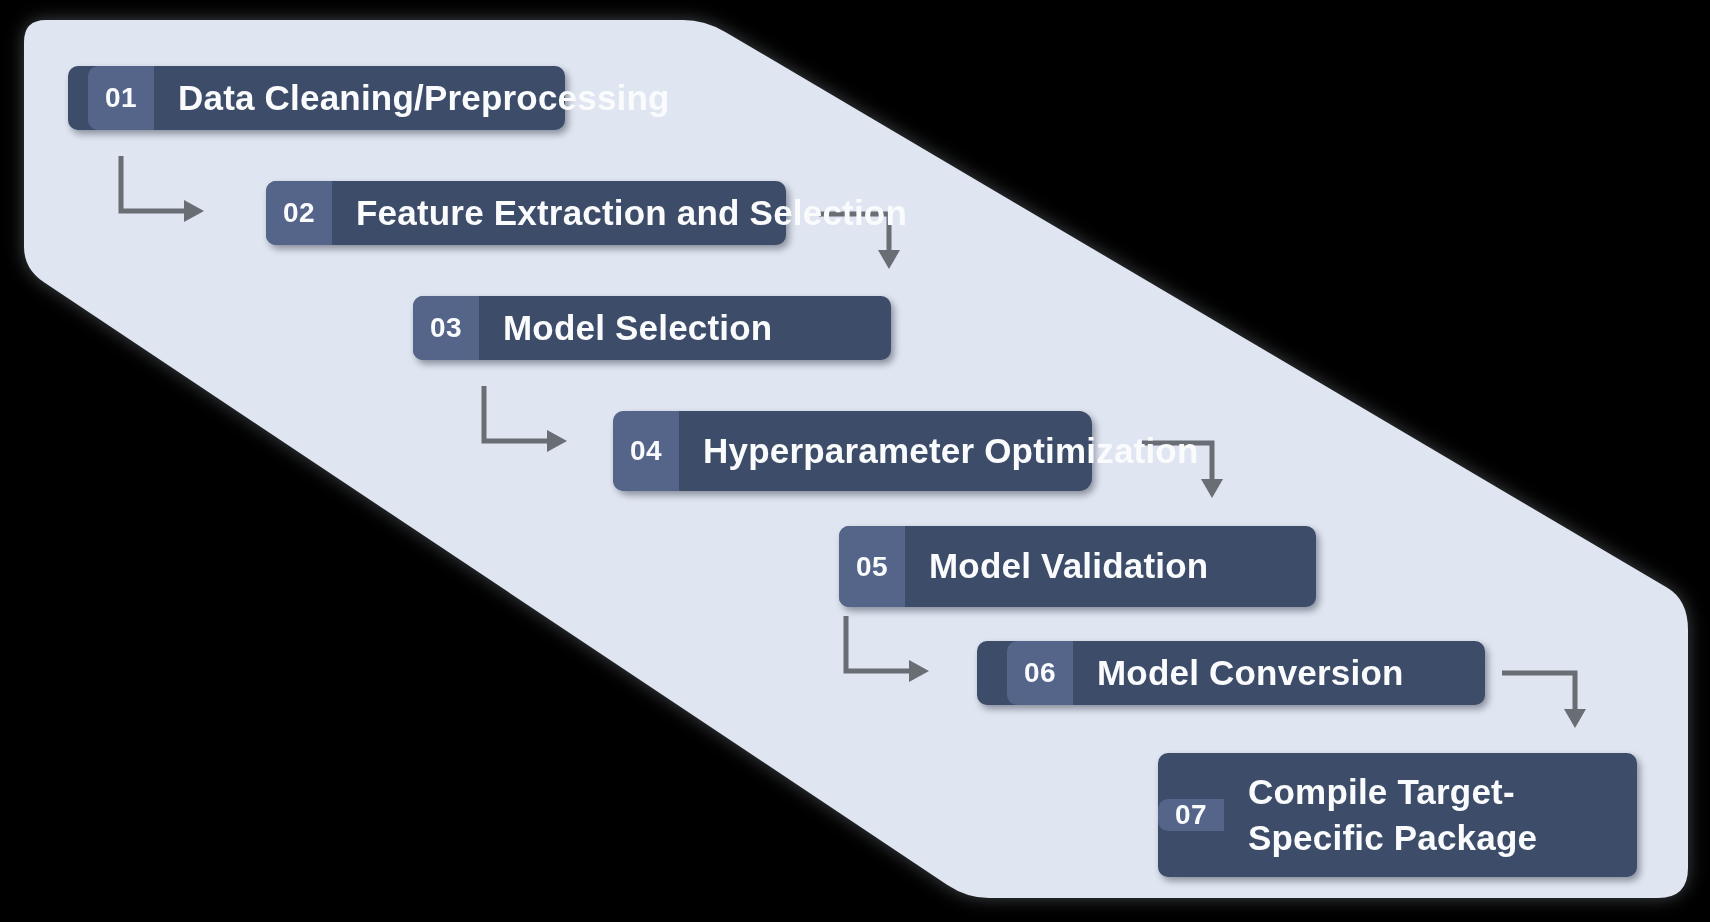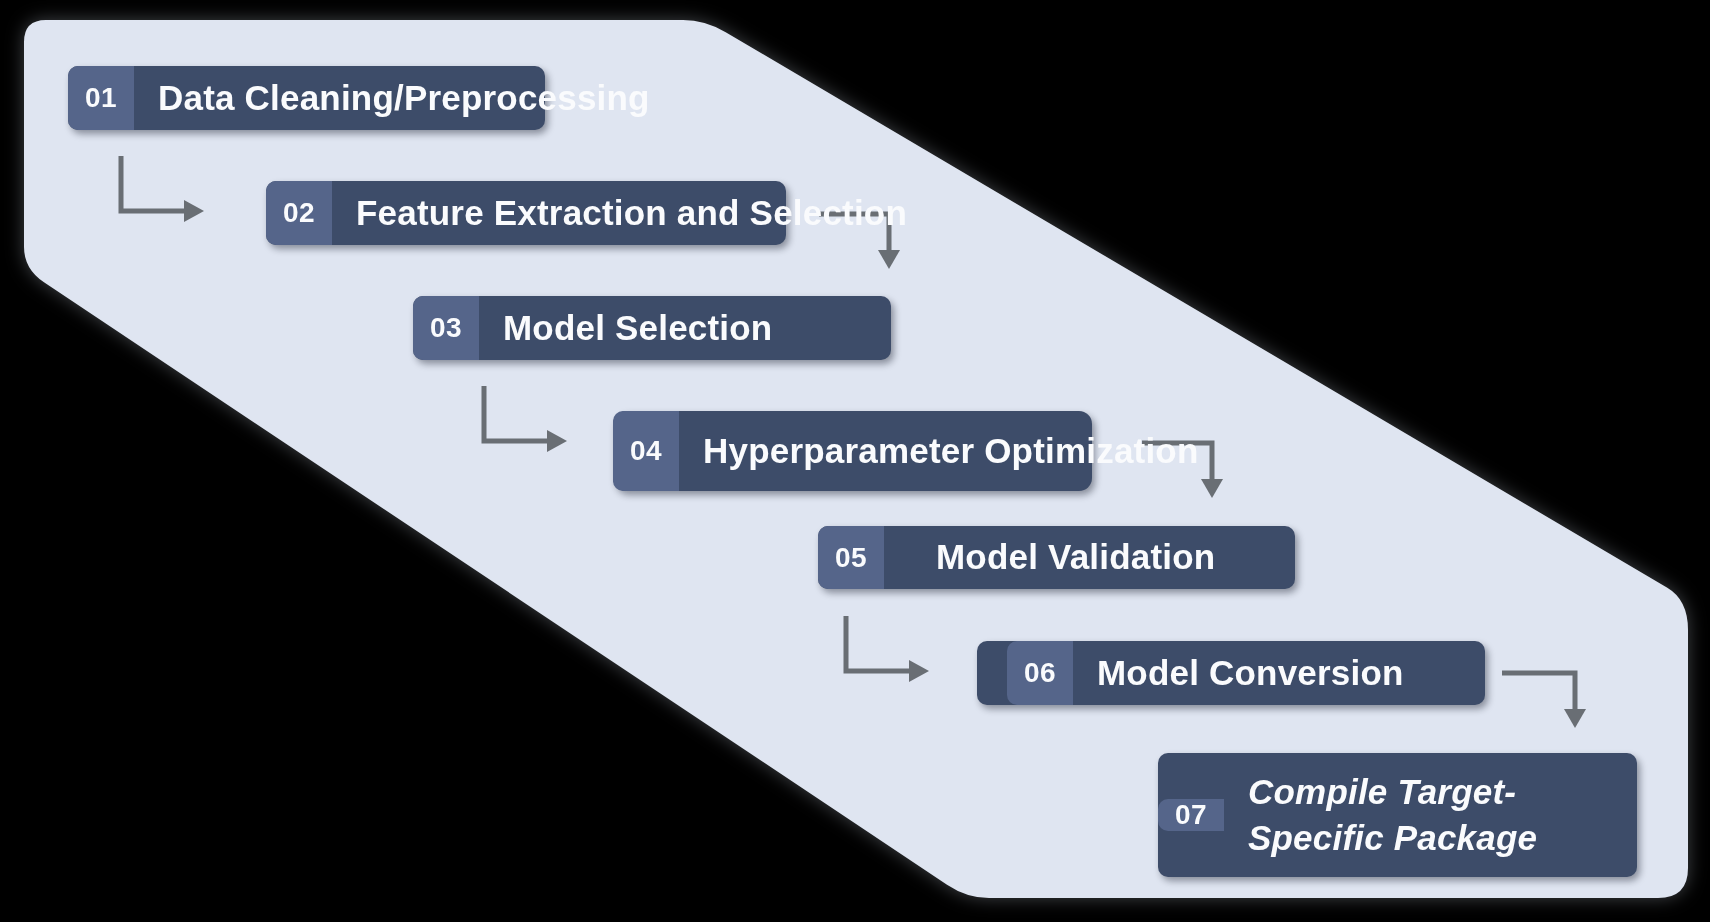--- a/index.html
+++ b/index.html
@@ -30,21 +30,21 @@
   }
   .label{
     flex:1;
     display:flex;align-items:center;
     padding:0 12px 0 24px;
     font-size:35px;font-weight:700;
     letter-spacing:0.2px;
     white-space:nowrap;
     line-height:1.32;
   }
-  .step.two-line .label{white-space:normal;font-style:italic;}
+  .step.two-line .label{white-space:normal;}
 </style>
 </head>
 <body>
 
 <div class="stage">
 
   <svg class="layer" width="1710" height="922" viewBox="0 0 1710 922">
 
     <path class="band" d="M 46,20 L 683,20 Q 705,20 725.7,32.2 L 1667.3,587.8 Q 1688,600 1688,630
              L 1688,868 Q 1688,898 1658,898 L 989,898 Q 967,898 947,884.7
@@ -74,41 +74,41 @@
       <polyline class="arrow-line" points="846,616 846,671 909,671" stroke="#696e74"></polyline>
       <polygon points="909,660 909,682 929,671" fill="#696e74"></polygon>
     </g>
 
     <g>
       <polyline class="arrow-line" points="1502,673 1575,673 1575,709" stroke="#696e74"></polyline>
       <polygon points="1564,709 1586,709 1575,728" fill="#696e74"></polygon>
     </g>
   </svg>
 
-  <div class="step" style="left:68px;top:66px;width:477px;height:64px;">
+  <div class="step" style="left:68px;top:66px;width:477px;height:64px;padding-left:20px;">
     <span class="badge">01</span>
     <span class="label">Data Cleaning/Preprocessing</span>
   </div>
 
   <div class="step" style="left:266px;top:181px;width:520px;height:64px;justify-content:space-between;">
     <span class="badge">02</span>
     <span class="label">Feature Extraction and Selection</span>
   </div>
 
   <div class="step" style="left:413px;top:296px;width:478px;height:64px;">
     <span class="badge">03</span>
     <span class="label">Model Selection</span>
   </div>
 
   <div class="step" style="left:613px;top:411px;width:479px;height:80px;border-radius:13px;">
     <span class="badge">04</span>
     <span class="label">Hyperparameter Optimization</span>
   </div>
 
-  <div class="step" style="left:818px;top:526px;width:477px;height:63px;gap:28px;">
+  <div class="step" style="left:839px;top:526px;width:477px;height:81px;">
     <span class="badge">05</span>
     <span class="label">Model Validation</span>
   </div>
 
   <div class="step" style="left:977px;top:641px;width:478px;height:64px;padding-left:30px;">
     <span class="badge">06</span>
     <span class="label">Model Conversion</span>
   </div>
 
   <div class="step two-line" style="left:1158px;top:753px;width:479px;height:124px;align-items:center;">

